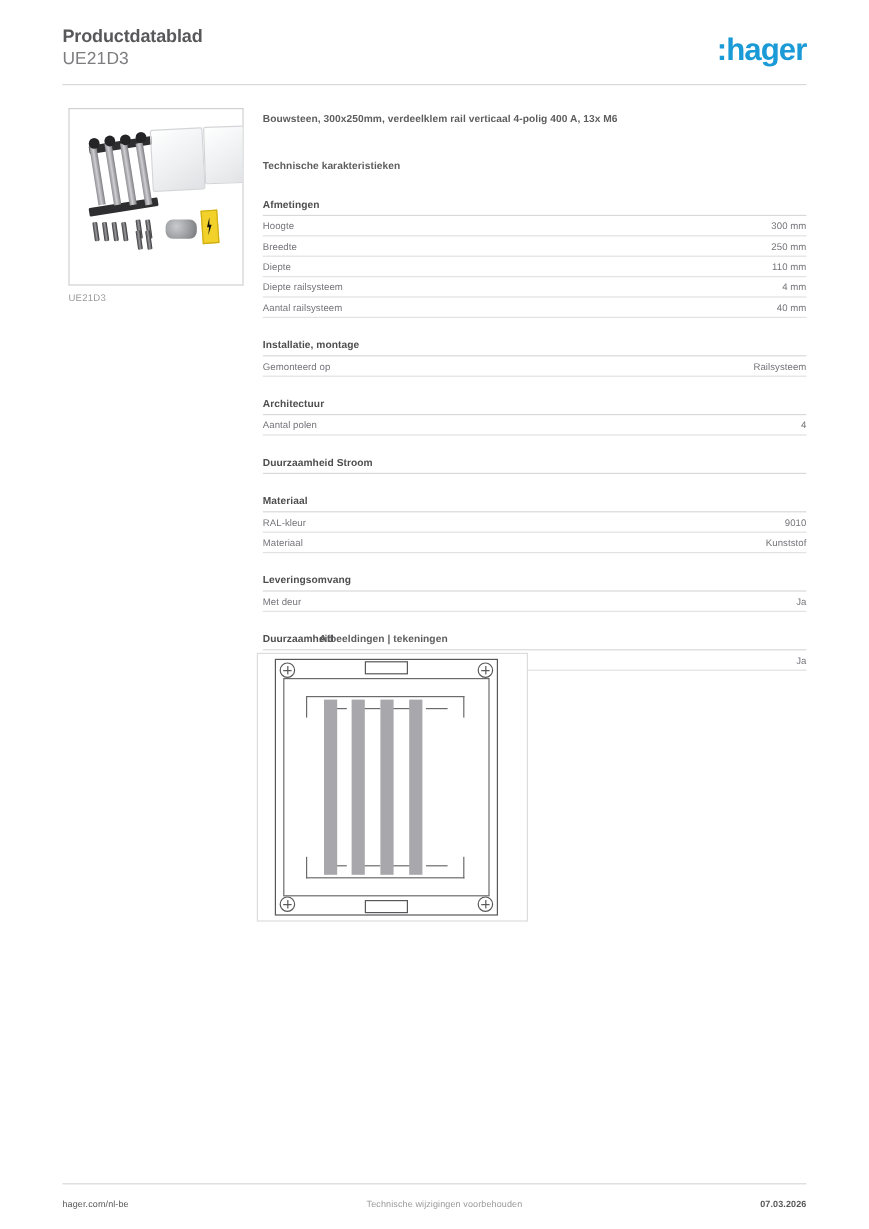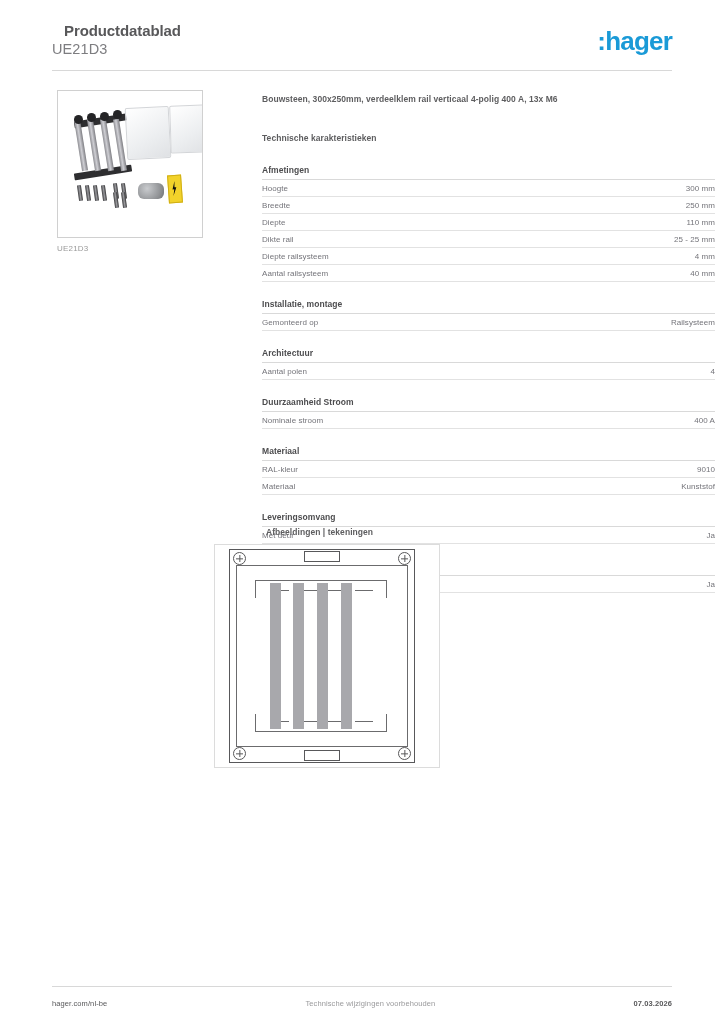--- a/index.html
+++ b/index.html
@@ -31,21 +31,20 @@
     top: 22px;
     width: 620px;
     height: 48px;
   }
   .doc-title {
     font-size: 15px;
     font-weight: bold;
     color: #58585a;
     line-height: 18px;
     letter-spacing: -0.1px;
-    margin-left: 12px;
   }
   .doc-subtitle {
     font-size: 14.5px;
     font-weight: normal;
     color: #7d7d80;
     line-height: 19px;
     letter-spacing: 0.1px;
   }
   .brand {
     position: absolute;
@@ -152,21 +151,20 @@
     background: #111;
     clip-path: polygon(60% 0, 10% 55%, 45% 55%, 20% 100%, 90% 42%, 52% 42%);
   }
 
   
   .content {
     position: absolute;
     left: 219px;
     top: 94px;
     width: 453px;
-    margin-left: 43px;
   }
   .product-desc {
     font-size: 8.5px;
     font-weight: bold;
     color: #5d5d5f;
     letter-spacing: 0.05px;
     margin-bottom: 29px;
   }
   .tech-heading {
     font-size: 8.5px;
@@ -374,24 +372,20 @@
           </div>
           <div class="spec-row">
             <span class="label">Breedte</span>
             <span class="value">250 mm</span>
           </div>
           <div class="spec-row">
             <span class="label">Diepte</span>
             <span class="value">110 mm</span>
           </div>
           <div class="spec-row">
-            <span class="label">Dikte rail</span>
-            <span class="value">25 - 25 mm</span>
-          </div>
-          <div class="spec-row">
             <span class="label">Diepte railsysteem</span>
             <span class="value">4 mm</span>
           </div>
           <div class="spec-row">
             <span class="label">Aantal railsysteem</span>
             <span class="value">40 mm</span>
           </div>
         </div>
         <div class="spec-group">
           <div class="spec-group-title">Installatie, montage</div>
@@ -402,24 +396,20 @@
         </div>
         <div class="spec-group">
           <div class="spec-group-title">Architectuur</div>
           <div class="spec-row">
             <span class="label">Aantal polen</span>
             <span class="value">4</span>
           </div>
         </div>
         <div class="spec-group">
           <div class="spec-group-title">Duurzaamheid Stroom</div>
-          <div class="spec-row">
-            <span class="label">Nominale stroom</span>
-            <span class="value">400 A</span>
-          </div>
         </div>
         <div class="spec-group">
           <div class="spec-group-title">Materiaal</div>
           <div class="spec-row">
             <span class="label">RAL-kleur</span>
             <span class="value">9010</span>
           </div>
           <div class="spec-row">
             <span class="label">Materiaal</span>
             <span class="value">Kunststof</span>

